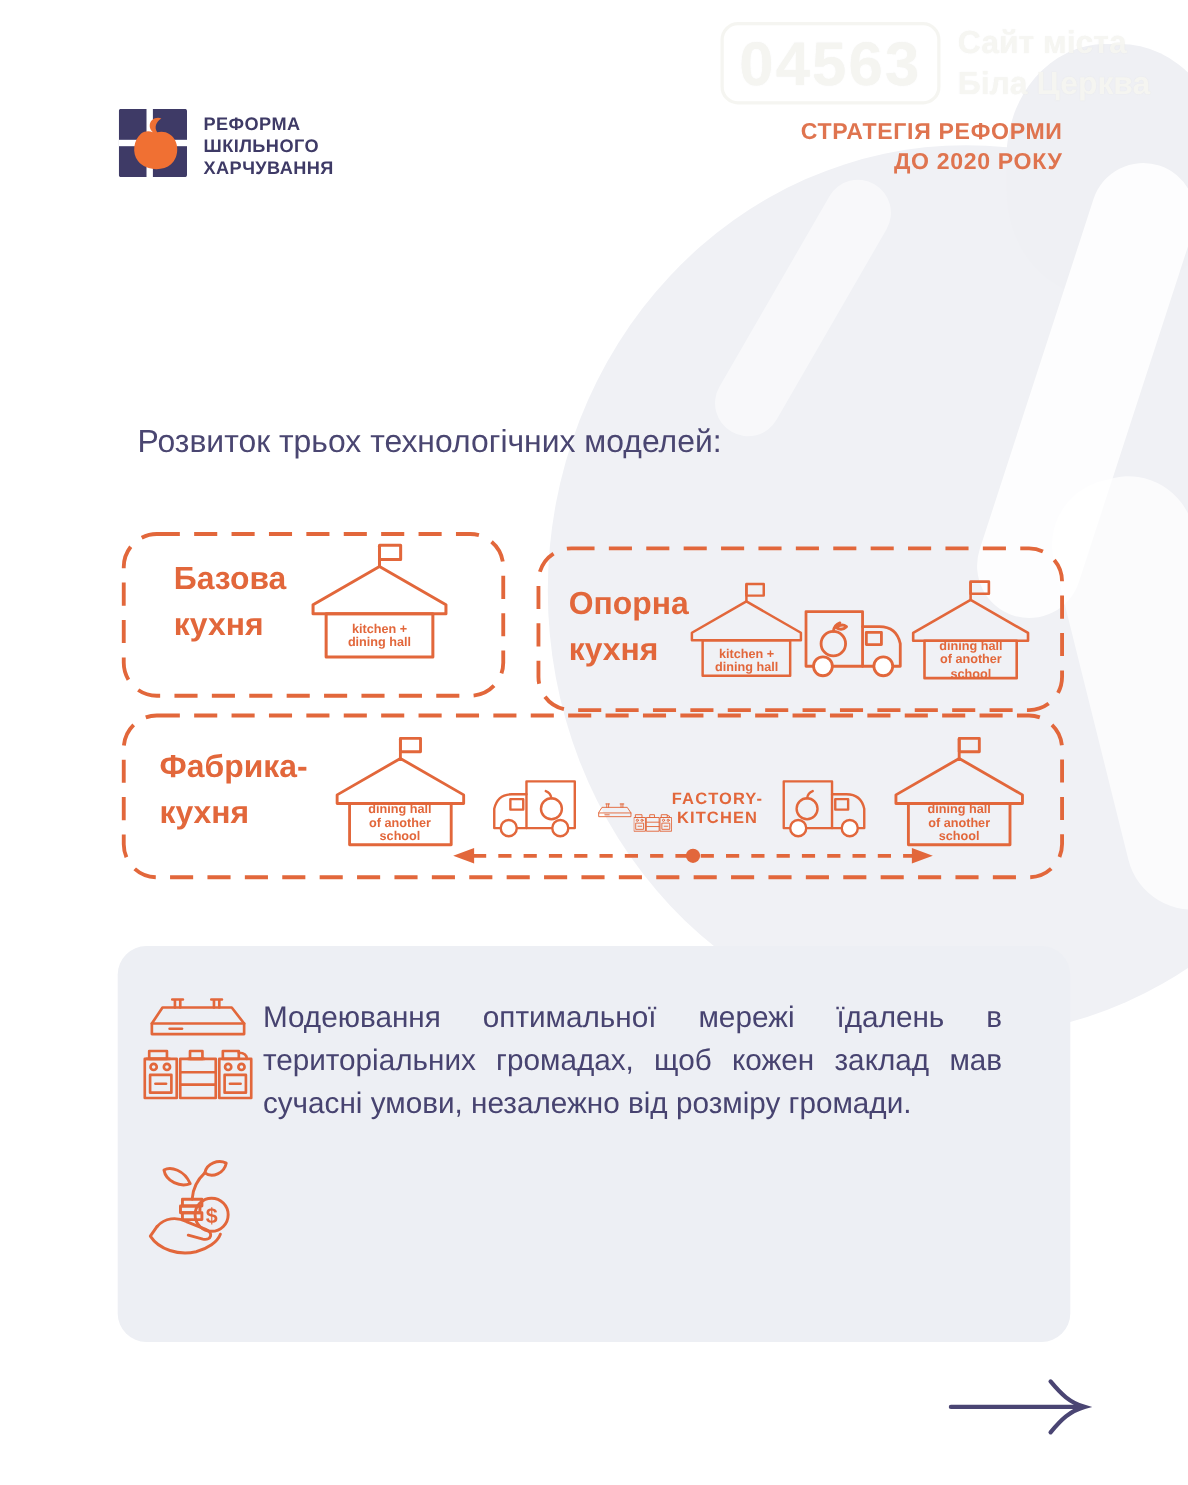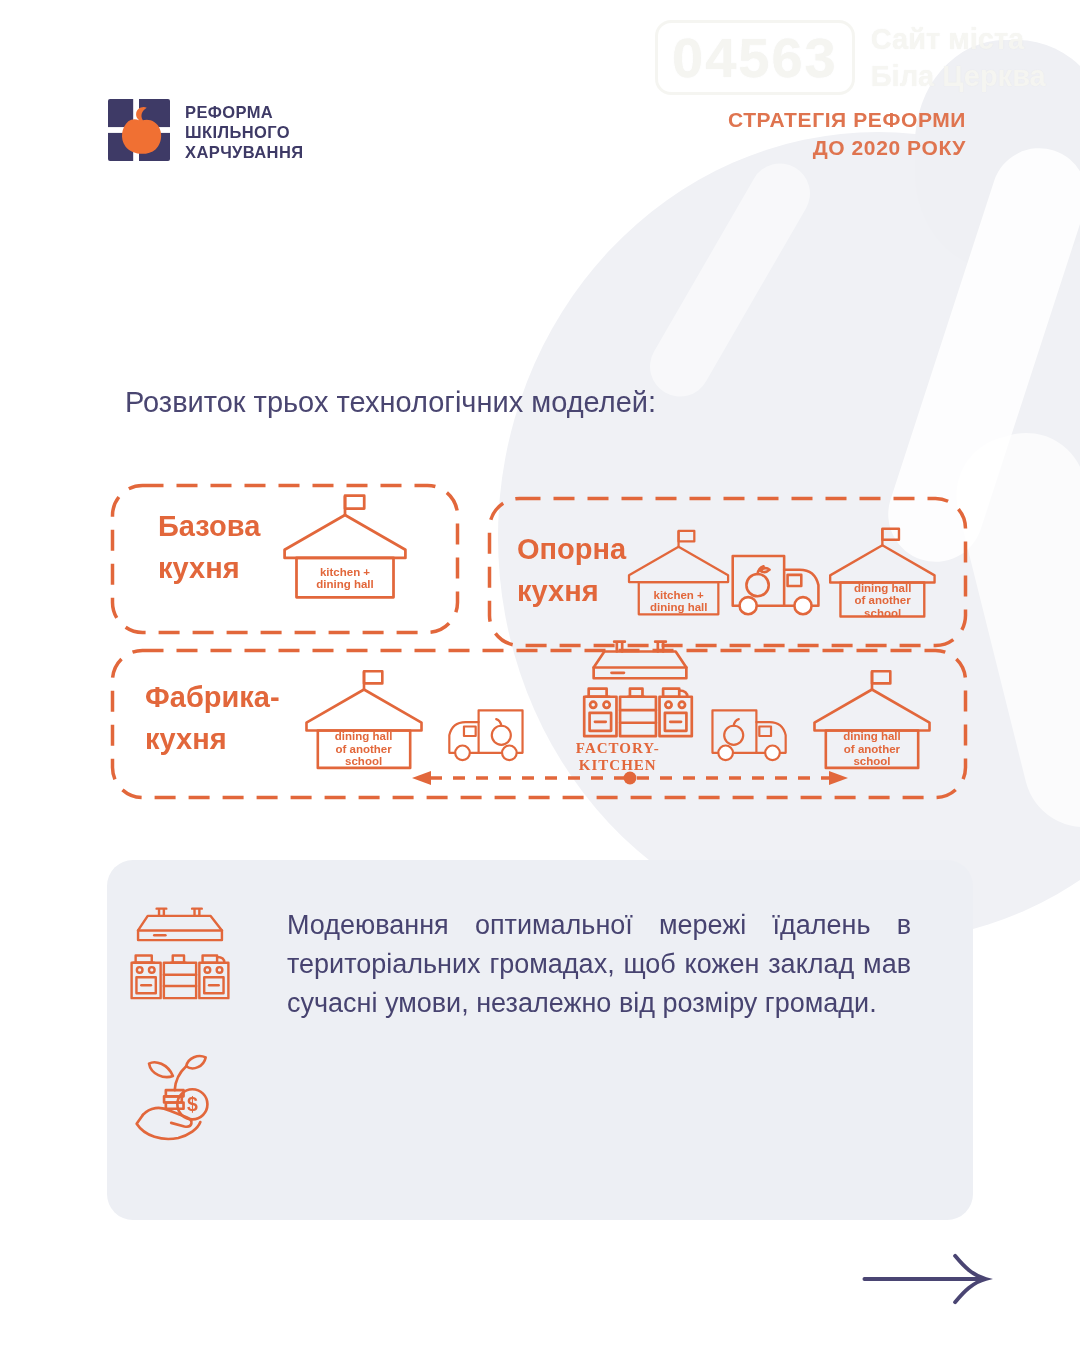--- a/index.html
+++ b/index.html
@@ -58,21 +58,21 @@
   .factory-label { font-size:15px; font-weight:bold; letter-spacing:1px; color:#E2673B; text-align:center; margin-top:2px; }
   .both-arrow { position:absolute; left:300px; top:120px; width:440px; height:20px; }
 
   
   .card { position:absolute; left:107px; top:860px; width:866px; height:360px;
           background:#EDEFF4; border-radius:26px; }
   .bullet { display:flex; align-items:flex-start; padding:0 62px 0 14px; }
   .bullet-icon { width:118px; flex:0 0 118px; display:flex; justify-content:center; }
   .bullet-text { flex:1; font-size:27px; line-height:39px; color:#474370;
                  text-align:justify; text-justify:inter-word; }
-  .b1 { padding-top:46px;gap:48px; }
+  .b1 { padding-top:46px; }
   .b2 { padding-top:30px; }
 
   .next-arrow { position:absolute; left:862px; top:1252px; width:136px; height:54px; cursor:pointer; }
 
   svg.oline { fill:none; stroke:#E2673B; stroke-width:3; stroke-linecap:round; stroke-linejoin:round; }
 </style>
 </head>
 <body>
 
 <div class="poster">
@@ -202,21 +202,21 @@
           <rect x="2" y="4" width="60" height="58"></rect>
           <circle cx="31" cy="38" r="13"></circle>
           <path d="M31,25 Q32,18 38,16"></path>
           <path d="M62,20 H80 Q98,20 102,38 V62 H62"></path>
           <rect x="66" y="26" width="16" height="13"></rect>
           <circle cx="20" cy="62" r="10" fill="#fff"></circle>
             <circle cx="84" cy="62" r="10" fill="#fff"></circle>
         </svg>
       </div>
 
-      <div style="width:152px; margin-bottom:-2px; display:flex; flex-direction:column; align-items:flex-end;font-family:Liberation Serif, serif;">
+      <div style="width:152px; margin-bottom:-2px; display:flex; flex-direction:row; align-items:flex-start;">
         <svg class="oline" viewBox="0 0 120 46" width="108" height="41">
           <path d="M34,14 V3 M40,14 V3 M31,3 H43"></path>
           <path d="M80,14 V3 M86,14 V3 M77,3 H89"></path>
           <path d="M20,14 H100 L112,32 V44 H8 V32 Z"></path>
           <path d="M8,32 H112"></path>
             <path d="M28,38 H42"></path>
         </svg>
         <svg class="oline" viewBox="0 0 124 58" width="112" height="52" style="margin-top:6px;">
           <path d="M4,12 H30"></path>
             <rect x="7" y="3" width="20" height="9"></rect>

